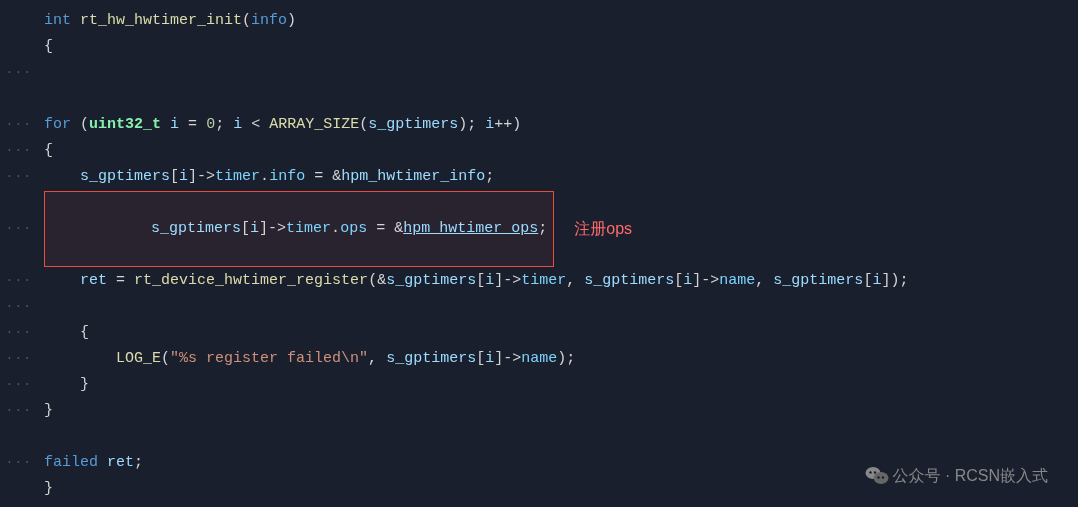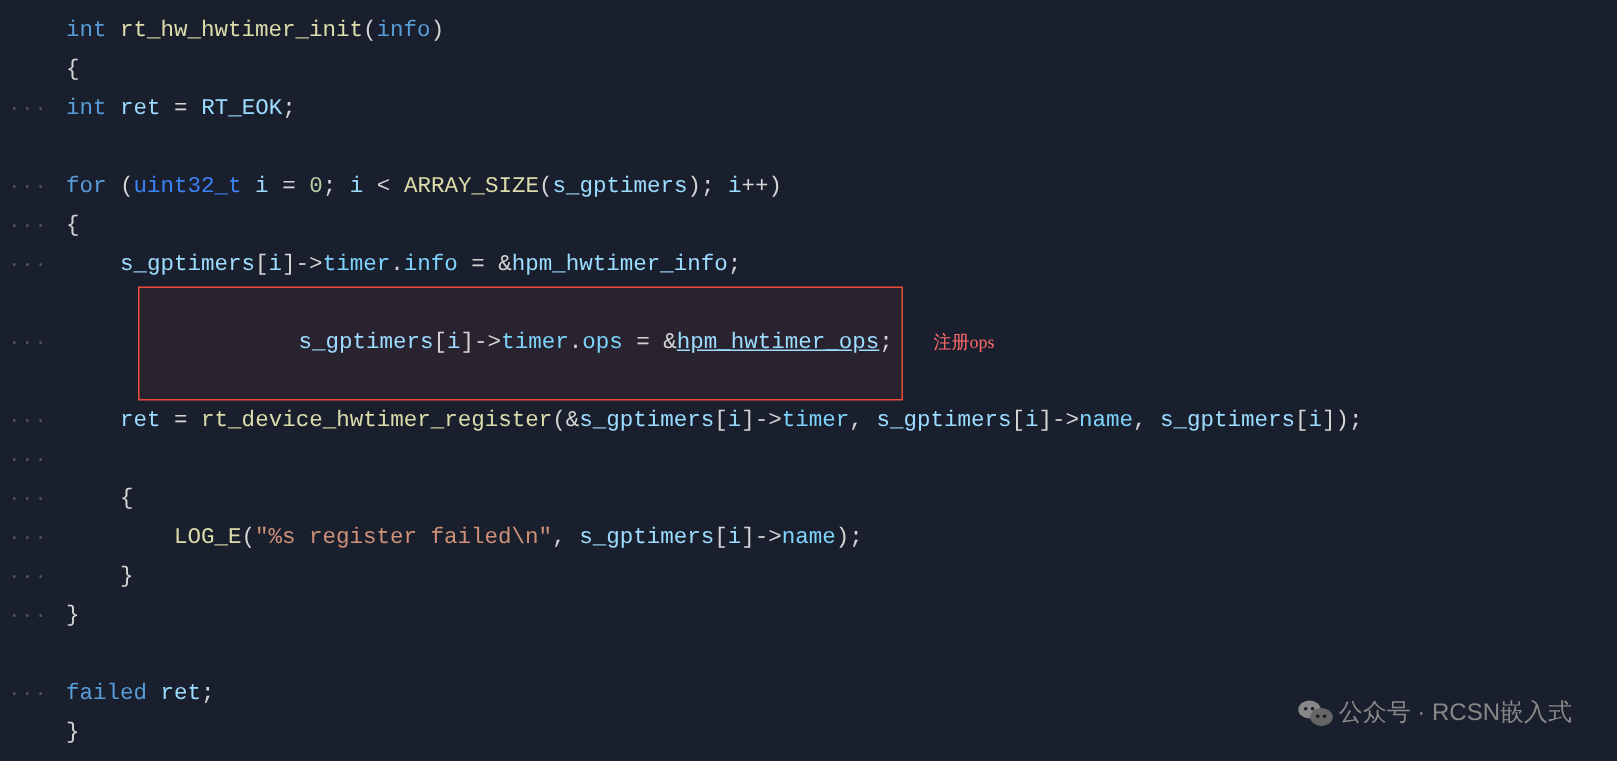--- a/index.html
+++ b/index.html
@@ -44,21 +44,21 @@
     }
 
     .line-content {
       flex: 1;
       white-space: pre;
       padding-left: 4px;
     }
 
     
     .kw { color: #569cd6; } 
-    .kw-type { color: #3b82f6; } 
+    .kw-type { color: #86efac; font-weight: bold; } 
     .func { color: #dcdcaa; } 
     .var { color: #9cdcfe; } 
     .str { color: #ce9178; } 
     .num { color: #b5cea8; } 
     .op { color: #d4d4d4; } 
     .punct { color: #d4d4d4; } 
     .macro { color: #9cdcfe; } 
     .param-kw { color: #569cd6; } 
     .amp { color: #d4d4d4; }
     .arrow { color: #d4d4d4; }
@@ -69,22 +69,22 @@
     .highlighted-line {
       position: relative;
     }
 
     .annotation {
       position: absolute;
       right: 280px;
       top: 50%;
       transform: translateY(-50%);
       color: #ff6b6b;
-      font-family: Liberation Serif, serif;
-      font-size: 12px;
+      font-family: Liberation Sans, sans-serif;
+      font-size: 16px;
       white-space: nowrap;
     }
 
     
     .watermark {
       position: absolute;
       bottom: 18px;
       right: 30px;
       display: flex;
       align-items: center;
@@ -107,21 +107,20 @@
     <span class="line-content"><span class="kw">int</span> <span class="func">rt_hw_hwtimer_init</span><span class="punct">(</span><span class="param-kw">info</span><span class="punct">)</span></span>
   </div>
 
   <div class="code-line">
     <span class="line-dots"></span>
     <span class="line-content"><span class="punct">{</span></span>
   </div>
 
   <div class="code-line">
     <span class="line-dots">···</span>
-    <span class="line-content"><span class="kw">int</span> <span class="var">ret</span> <span class="op">=</span> <span class="macro">RT_EOK</span><span class="punct">;</span></span>
   </div>
 
   <div class="code-line">
     <span class="line-dots"></span>
     <span class="line-content"> </span>
   </div>
 
   <div class="code-line">
     <span class="line-dots">···</span>
     <span class="line-content"><span class="kw">for</span> <span class="punct">(</span><span class="kw-type">uint32_t</span> <span class="var">i</span> <span class="op">=</span> <span class="num">0</span><span class="punct">;</span> <span class="var">i</span> <span class="op">&lt;</span> <span class="func">ARRAY_SIZE</span><span class="punct">(</span><span class="var">s_gptimers</span><span class="punct">);</span> <span class="var">i</span><span class="op">++</span><span class="punct">)</span></span>
@@ -133,21 +132,21 @@
   </div>
 
   <div class="code-line">
     <span class="line-dots">···</span>
     <span class="line-content">    <span class="var">s_gptimers</span><span class="punct">[</span><span class="var">i</span><span class="punct">]</span><span class="arrow">-&gt;</span><span class="member">timer</span><span class="punct">.</span><span class="member">info</span> <span class="op">=</span> <span class="amp">&amp;</span><span class="var">hpm_hwtimer_info</span><span class="punct">;</span></span>
   </div>
 
   <div class="code-line highlighted-line" style="position:relative;">
     <span class="line-dots">···</span>
     <span class="line-content" style="display:inline-flex; align-items:center;">
-      <span style="border: 1.5px solid #e74c3c; background-color: rgba(231,76,60,0.08); padding: 1px 6px; display:inline-block;margin-left:48px;">
+      <span style="border: 1.5px solid #e74c3c; background-color: rgba(231,76,60,0.08); padding: 1px 6px; display:inline-block;">
         <span style="padding-left:28px; display:inline-block;"><span class="var">s_gptimers</span><span class="punct">[</span><span class="var">i</span><span class="punct">]</span><span class="arrow">-&gt;</span><span class="member">timer</span><span class="punct">.</span><span class="member">ops</span> <span class="op">=</span> <span class="amp">&amp;</span><span class="var" style="text-decoration:underline; text-decoration-color: #9cdcfe;">hpm_hwtimer_ops</span><span class="punct">;</span></span>
       </span>
       <span class="annotation" style="position:static; margin-left: 20px; transform:none; top:auto; right:auto;">注册ops</span>
     </span>
   </div>
 
   <div class="code-line">
     <span class="line-dots">···</span>
     <span class="line-content">    <span class="var">ret</span> <span class="op">=</span> <span class="func">rt_device_hwtimer_register</span><span class="punct">(&amp;</span><span class="var">s_gptimers</span><span class="punct">[</span><span class="var">i</span><span class="punct">]-&gt;</span><span class="member">timer</span><span class="punct">,</span> <span class="var">s_gptimers</span><span class="punct">[</span><span class="var">i</span><span class="punct">]-&gt;</span><span class="member">name</span><span class="punct">,</span> <span class="var">s_gptimers</span><span class="punct">[</span><span class="var">i</span><span class="punct">]);</span></span>
   </div>

